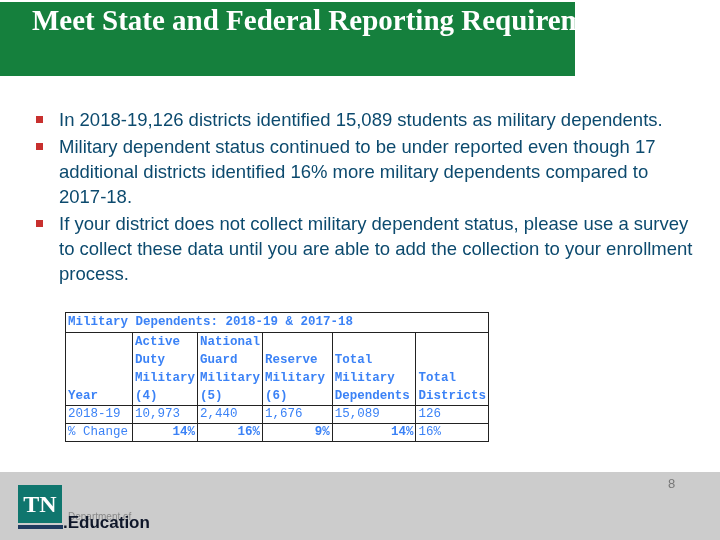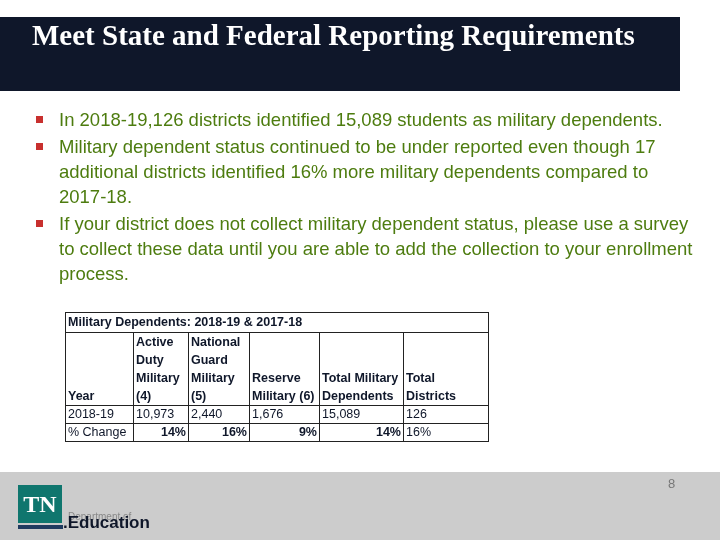--- a/index.html
+++ b/index.html
@@ -1,23 +1,23 @@
 <!DOCTYPE html>
 <html><head>
 <meta charset="utf-8">
 <style>
   html,body{margin:0;padding:0;}
   body{width:720px;height:540px;position:relative;background:#ffffff;overflow:hidden;font-family:"Liberation Sans",sans-serif;}
-  .title-bar{position:absolute;left:0;top:17px;width:680px;height:74px;background:#0f172a;}
+  .title-bar{position:absolute;left:0;top:2px;width:575px;height:74px;background:#15803d;}
   .title{position:absolute;left:32px;top:0px;width:640px;color:#ffffff;font-family:"Liberation Serif",serif;font-weight:bold;font-size:29px;line-height:37px;}
   .bullets{position:absolute;left:36px;top:107px;width:660px;margin:0;padding:0;list-style:none;}
-  .bullet{position:relative;padding-left:23px;color:#4d7c0f;font-size:18.5px;line-height:25px;margin-bottom:2px;}
+  .bullet{position:relative;padding-left:23px;color:#0c4a6e;font-size:18.5px;line-height:25px;margin-bottom:2px;}
   .bullet-marker{position:absolute;left:0;top:9px;width:7px;height:7px;background:#c8302e;}
   .table-wrap{position:absolute;left:65px;top:312px;width:391px;}
-  table{border-collapse:collapse;width:424px;font-size:12.5px;color:#0f172a;}
+  table{border-collapse:collapse;width:424px;font-size:12.5px;color:#3b82f6;font-family:Liberation Mono, monospace;}
   td,th{border:1px solid #222;padding:0 2px;vertical-align:bottom;}
   th{font-weight:bold;text-align:left;line-height:18px;}
   .caption-cell{font-weight:bold;font-size:12.5px;height:19px;line-height:19px;text-align:left;}
   .num{text-align:left;}
   .pct{font-weight:bold;text-align:right;}
   .data-row td{height:17px;line-height:17px;}
   .footer{position:absolute;left:0;top:472px;width:720px;height:68px;background:#cccccc;}
   .logo-box{position:absolute;left:18px;top:13px;width:44px;height:38px;background:#0f766e;color:#fff;font-family:"Liberation Serif",serif;font-weight:bold;font-size:24px;text-align:center;line-height:38px;}
   .logo-underline{position:absolute;left:18px;top:53px;width:45px;height:4px;background:#1f3a5f;}
   .logo-dept{position:absolute;left:68px;top:39px;font-size:10px;color:#888;text-align:center;}

